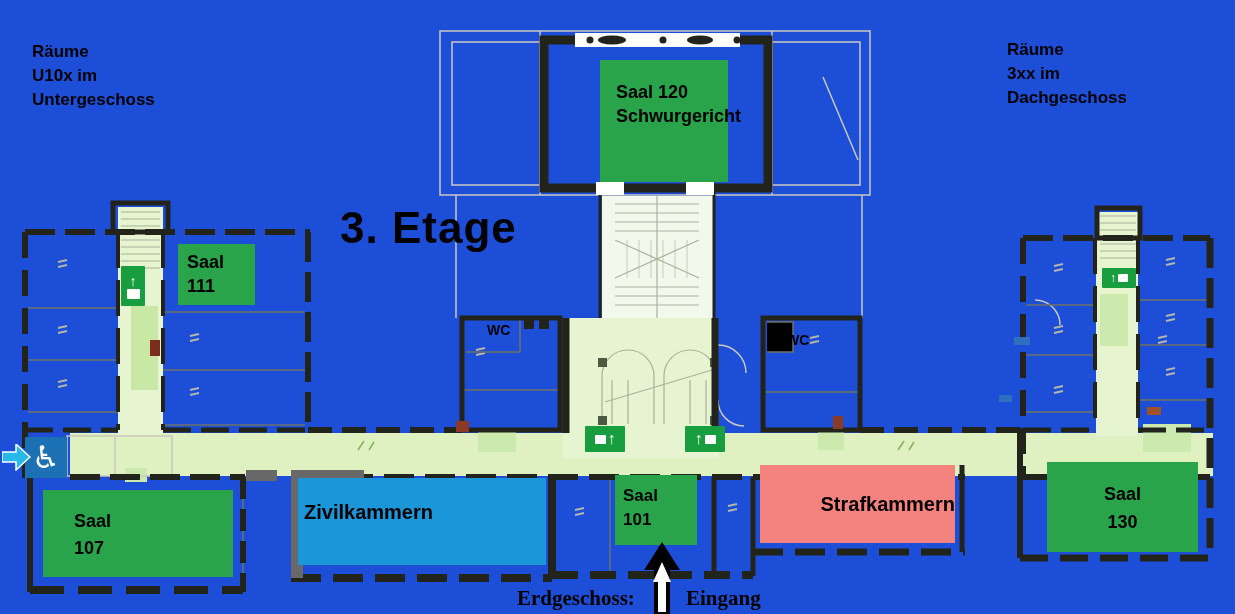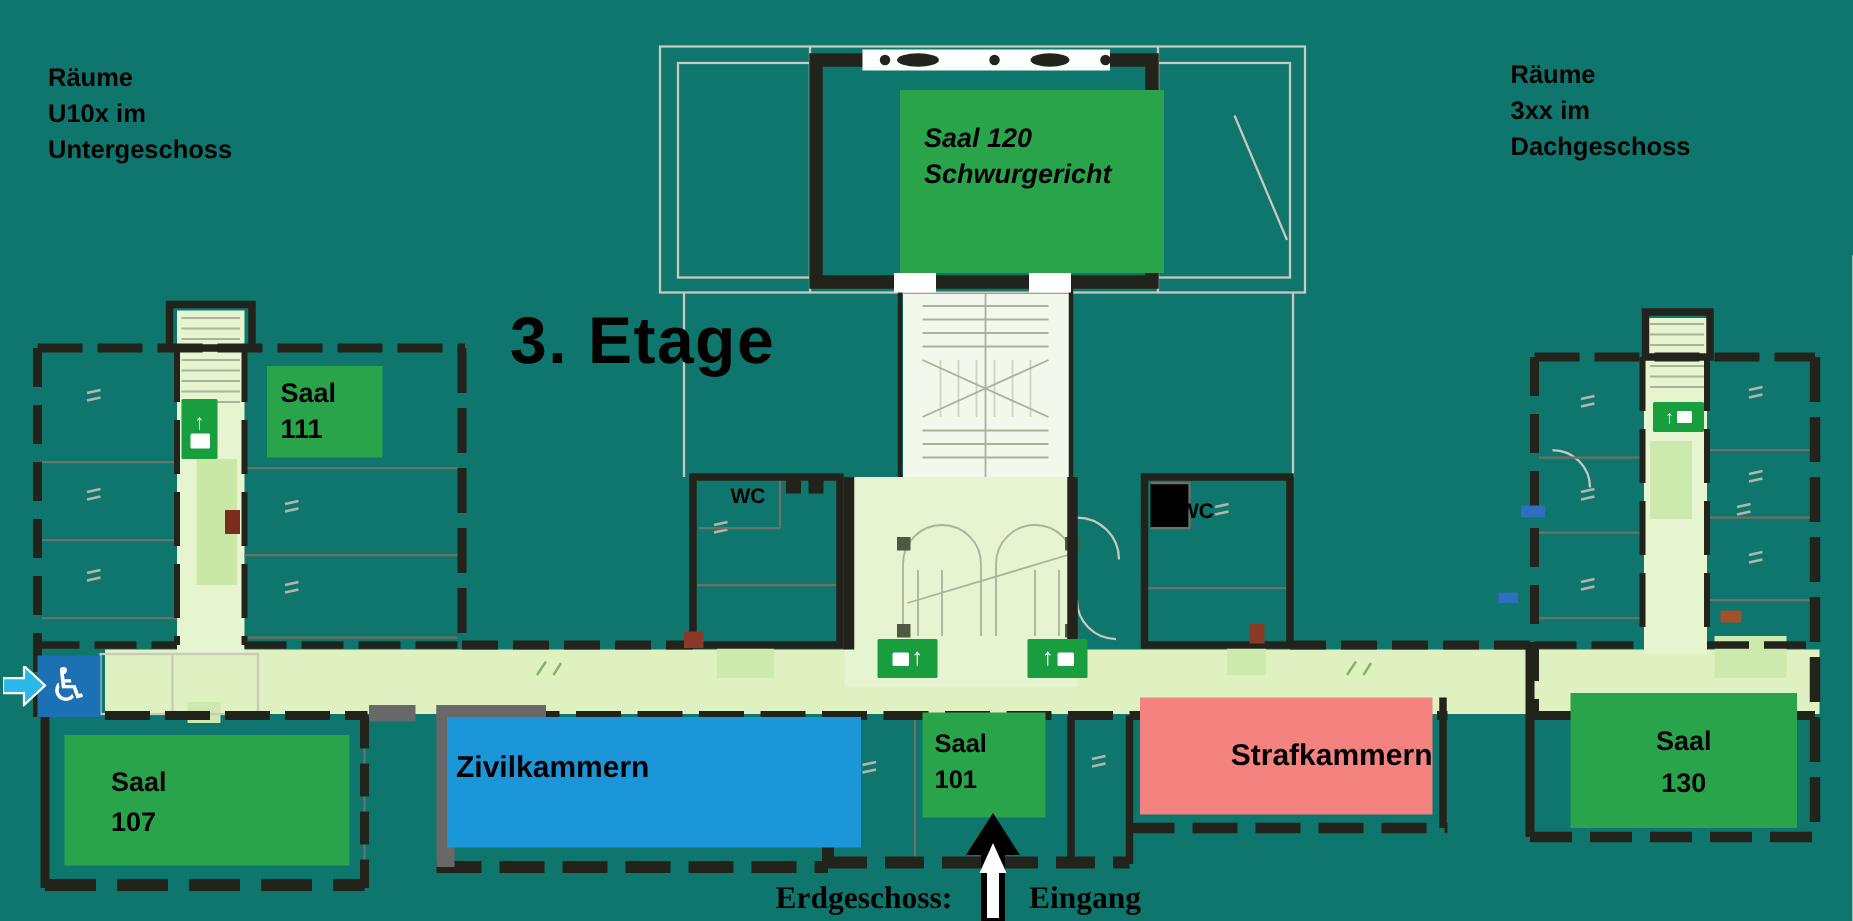--- a/index.html
+++ b/index.html
@@ -1,17 +1,17 @@
 <!DOCTYPE html>
 <html><head>
 <meta charset="utf-8">
 <style>
   html,body{margin:0;padding:0;background:#ffffff;}
   .stage{
-    position:relative;width:1235px;height:614px;background:#0f766e;overflow:hidden;
+    position:relative;width:1235px;height:614px;background:#1d4ed8;overflow:hidden;
     font-family:"Liberation Sans", sans-serif;color:#000;
   }
   .abs{position:absolute;}
   .note{font-weight:bold;font-size:17px;line-height:24px;white-space:pre-line;}
   .floor-title{font-weight:bold;font-size:44px;letter-spacing:1px;}
   .wc-label{font-weight:bold;font-size:14px;}
   .room{box-sizing:border-box;}
   .room-label{font-weight:bold;font-size:18px;line-height:24px;white-space:pre-line;display:block;}
   .room-label.big{font-size:20px;line-height:24px;}
   .legend-text{font-weight:bold;font-size:21px;}
@@ -204,36 +204,36 @@
   <div class="abs note" style="left:1007px;top:38px;">Räume
 3xx im
 Dachgeschoss</div>
 
   <div class="abs floor-title" style="left:340px;top:203px;">3. Etage</div>
 
   <div class="abs wc-label" style="left:487px;top:322px;">WC</div>
 
   <div class="abs wc-label" style="left:786px;top:332px;">WC</div>
 
-  <div class="abs room" style="left: 600px; top: 60px; width: 176px; height: 122px; padding: 20px 8px 0px 16px; background-color: rgb(42, 164, 75); font-style: italic;">
+  <div class="abs room" style="left: 600px; top: 60px; width: 128px; height: 122px; padding: 20px 8px 0px 16px; background-color: rgb(42, 164, 75);">
     <span class="room-label">Saal 120
 Schwurgericht</span>
   </div>
 
   <div class="abs room" style="left: 178px; top: 244px; width: 77px; height: 61px; padding: 6px 4px 0px 9px; background-color: rgb(42, 164, 75);">
     <span class="room-label">Saal
 111</span>
   </div>
 
   <div class="abs room" style="left: 43px; top: 490px; width: 190px; height: 87px; padding: 18px 8px 0px 31px; background-color: rgb(42, 164, 75);">
     <span class="room-label" style="line-height:27px;">Saal
 107</span>
   </div>
 
-  <div class="abs room" style="left: 298px; top: 478px; width: 276px; height: 87px; padding: 22px 4px 0px 6px; background-color: rgb(27, 150, 216);">
+  <div class="abs room" style="left: 298px; top: 478px; width: 248px; height: 87px; padding: 22px 4px 0px 6px; background-color: rgb(27, 150, 216);">
     <span class="room-label big">Zivilkammern</span>
   </div>
 
   <div class="abs room" style="left: 615px; top: 475px; width: 82px; height: 70px; padding: 9px 4px 0px 8px; background-color: rgb(42, 164, 75);">
     <span class="room-label" style="font-size:17px;">Saal
 101</span>
   </div>
 
   <div class="abs room" style="left: 760px; top: 465px; width: 195px; height: 78px; padding: 27px 0px 0px; text-align: right; background-color: rgb(244, 130, 127);">
     <span class="room-label big">Strafkammern</span>

